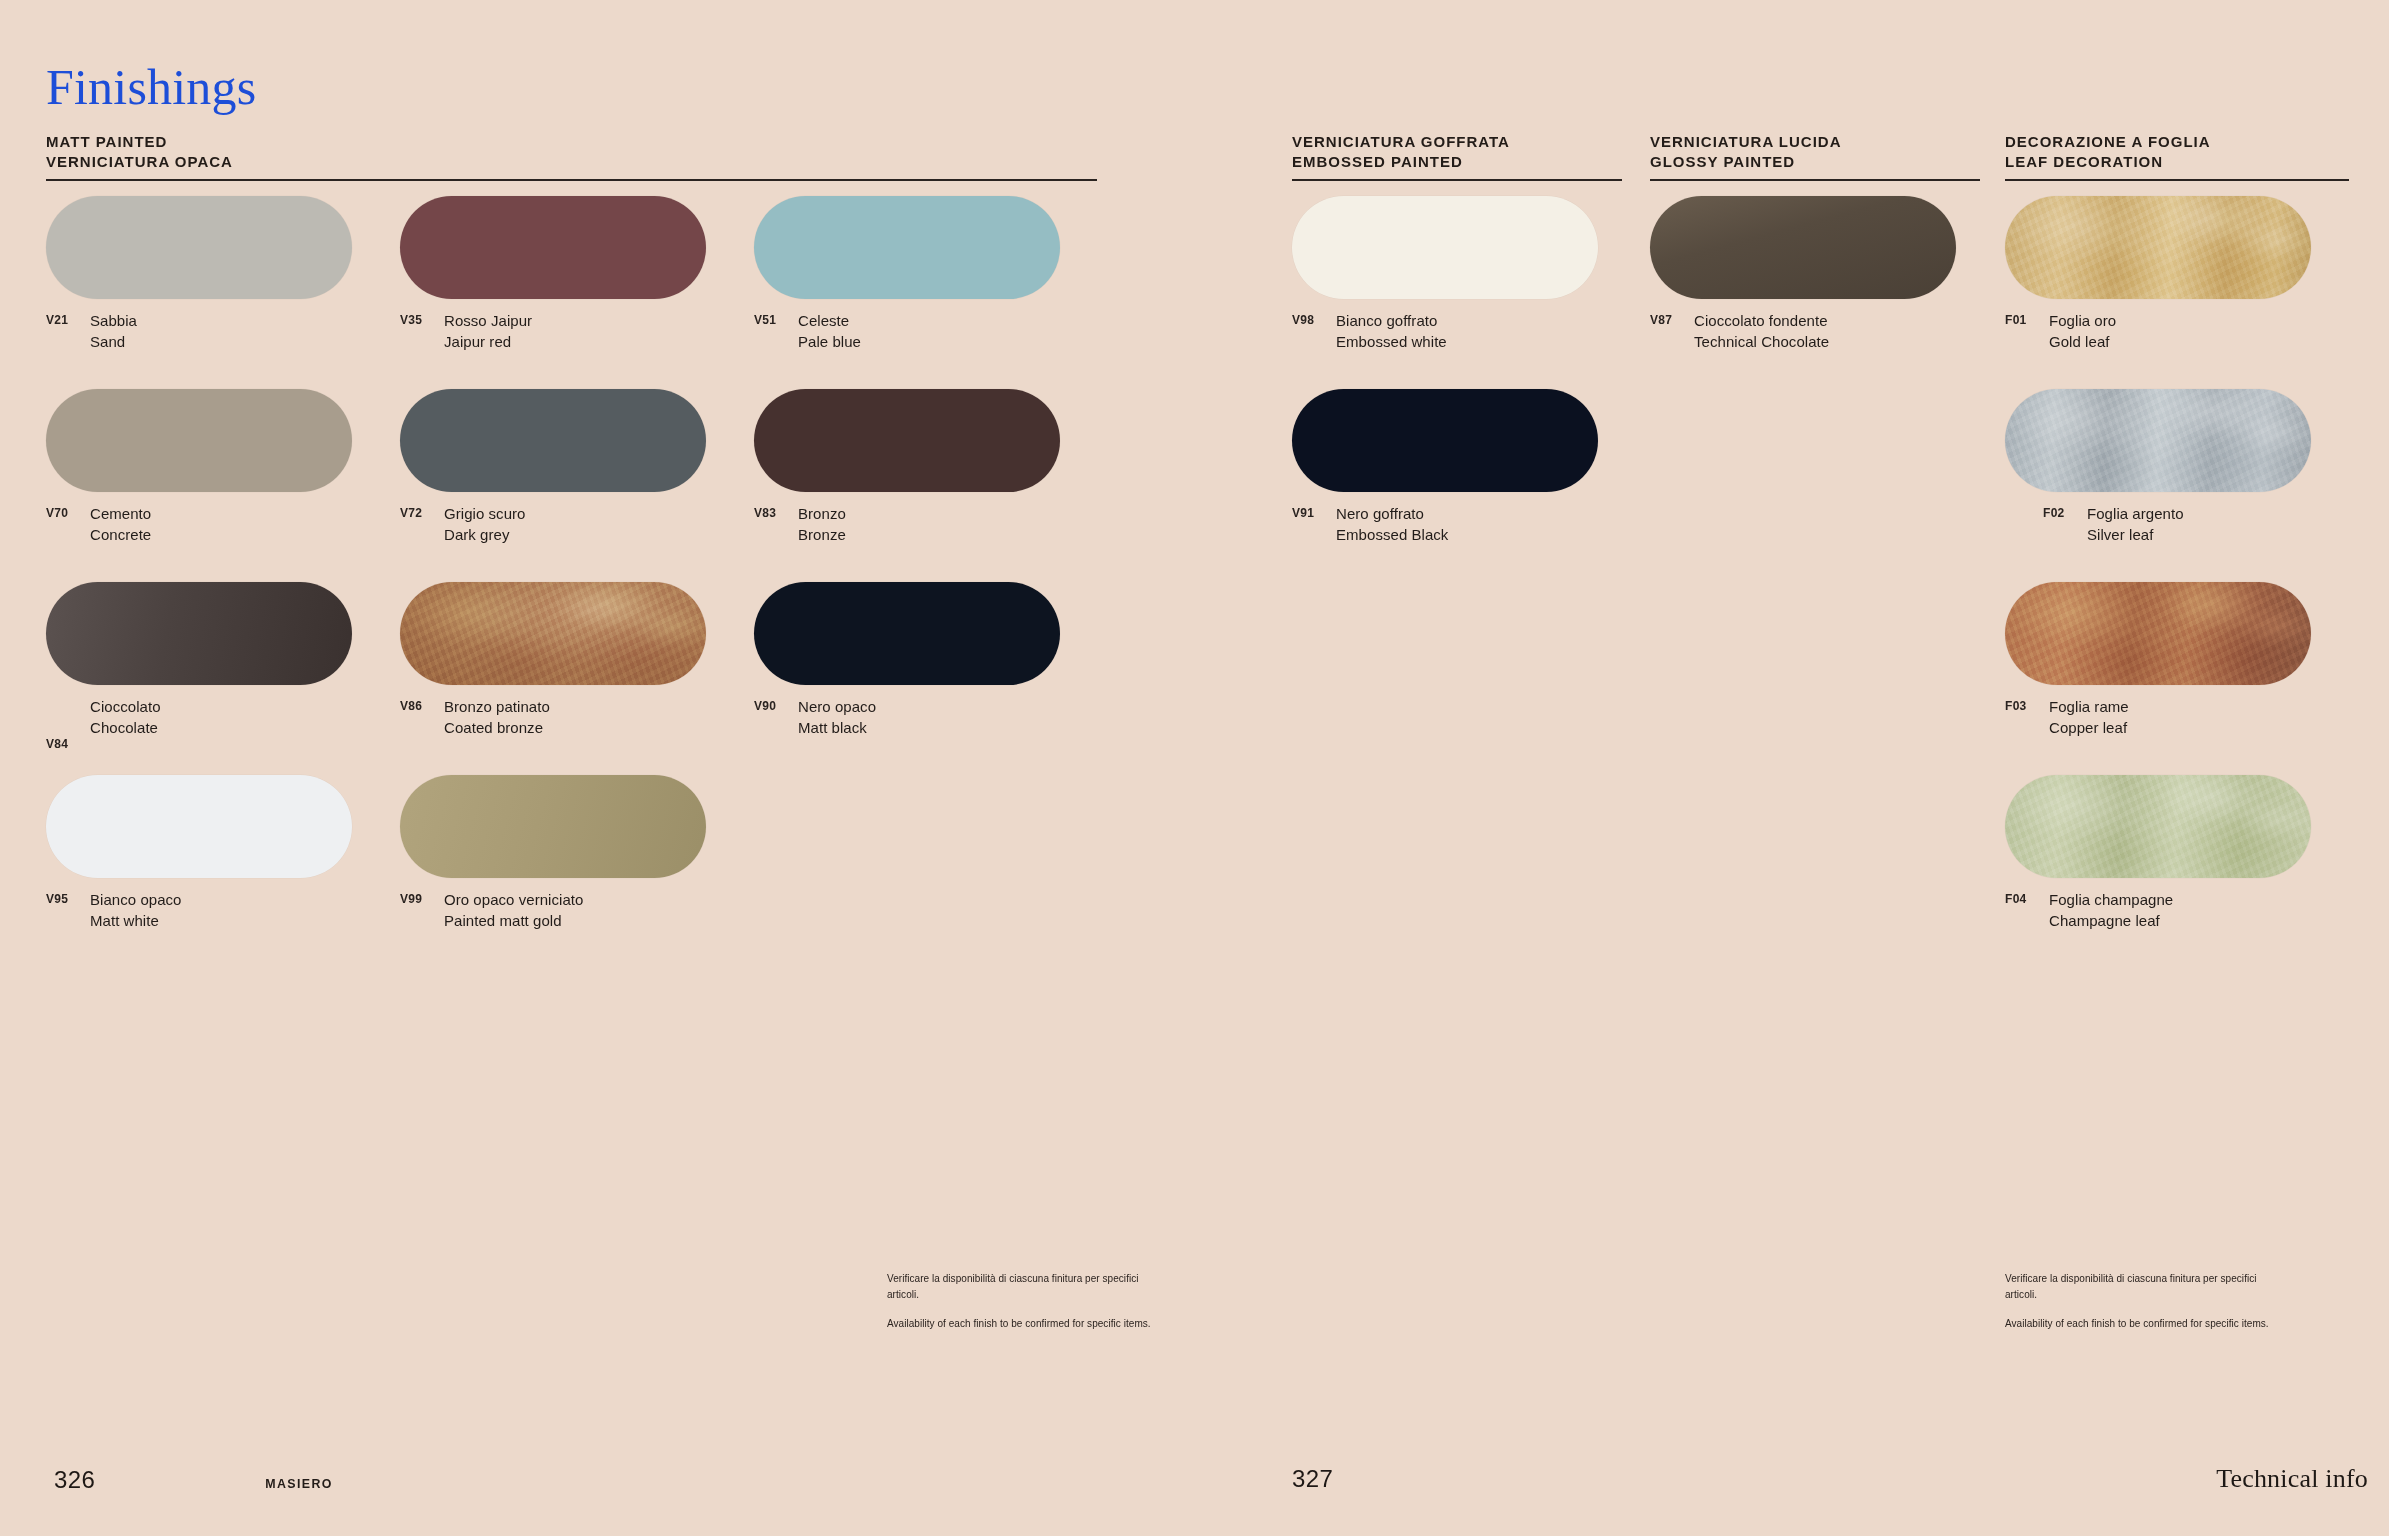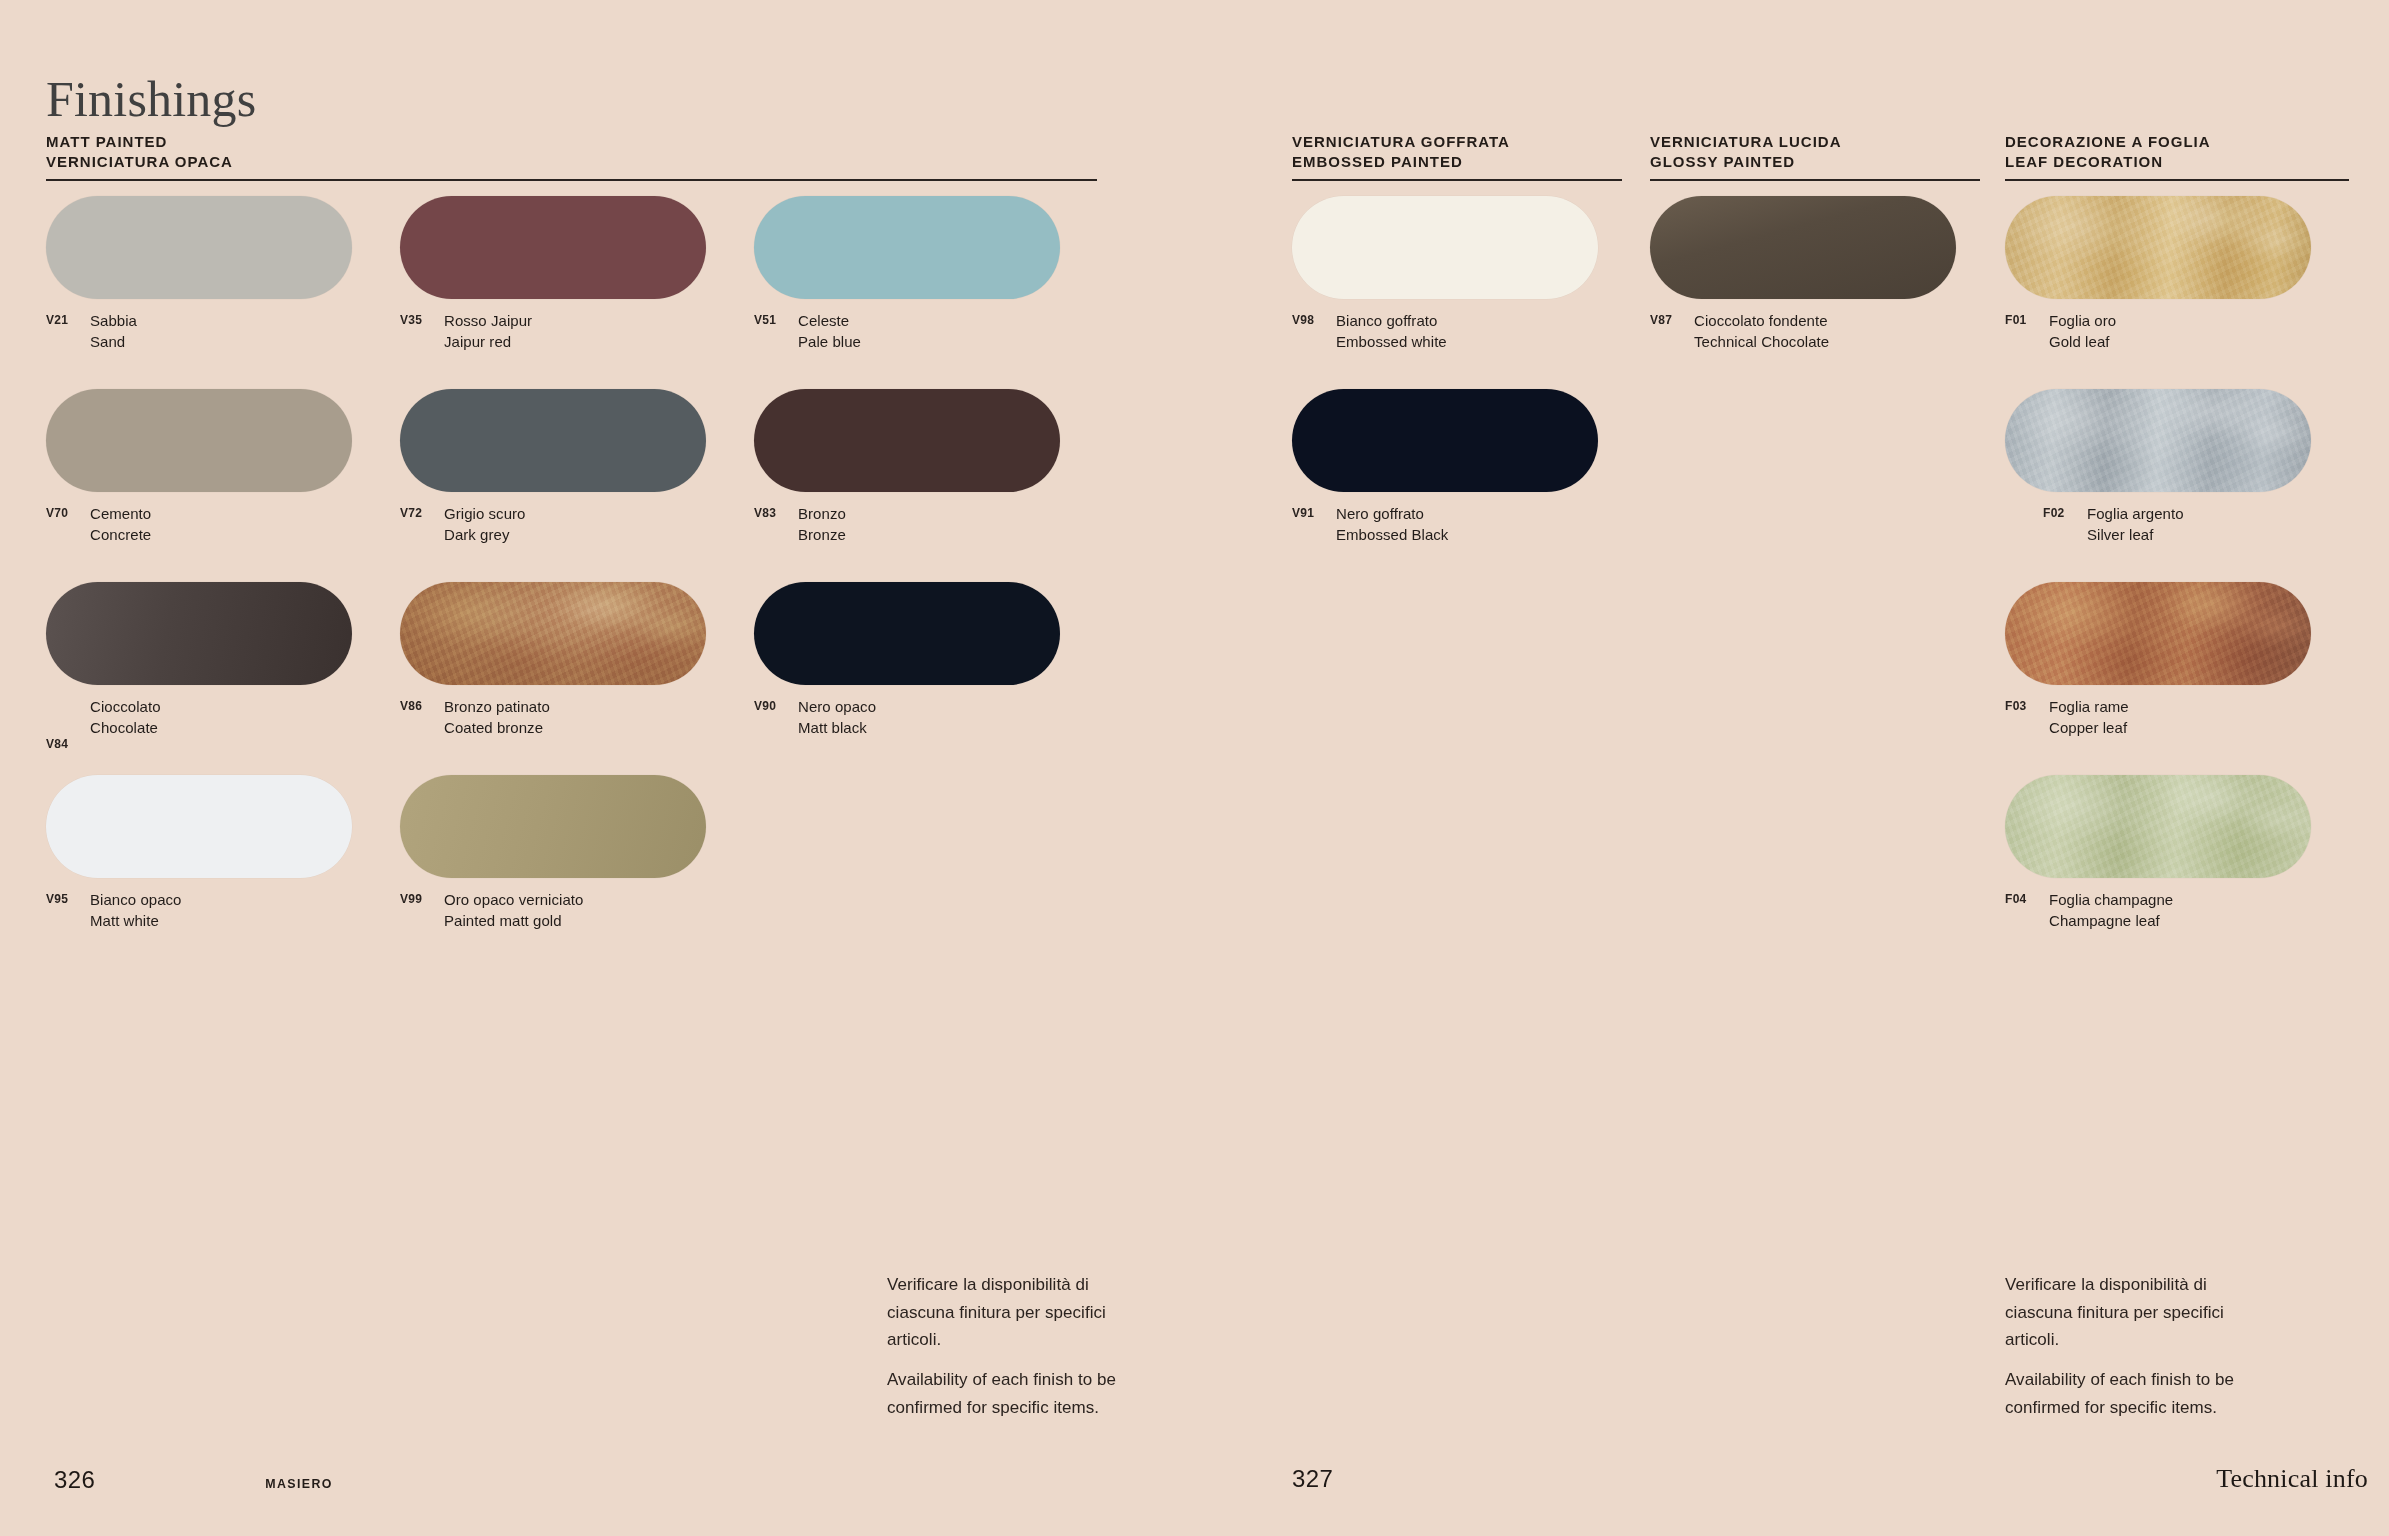--- a/index.html
+++ b/index.html
@@ -27,25 +27,25 @@
     height: 100%;
     box-sizing: border-box;
   }
   .page-left  { width: 1271px; }
   .page-right { width: 1118px; }
 
   
   .doc-title {
     position: absolute;
     left: 46px;
-    top: 36px;
+    top: 24px;
     font-family: "Liberation Serif", serif;
     font-size: 50px;
     letter-spacing: 0.2px;
-    color: #404040;
+    color: #1d4ed8;
     font-weight: 400;
   }
 
   
   .col-head {
     position: absolute;
     box-sizing: border-box;
   }
   .col-head .ch-line {
     font-size: 15px;
@@ -104,21 +104,21 @@
   .name-it, .name-en {
     font-size: 15px;
     color: #221c19;
     white-space: nowrap;
     letter-spacing: 0.05px;
   }
 
   
   .note {
     position: absolute;
-    font-size: 17px;
+    font-size: 10px;
     line-height: 1.62;
     color: #2b231f;
     letter-spacing: 0.05px;
   }
   .note p { margin: 0; }
   .note p + p { margin-top: 12.4px; }
 
   
   .footer {
     position: absolute;

